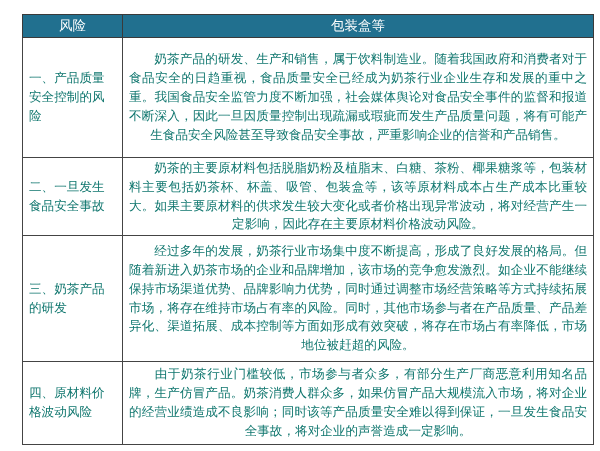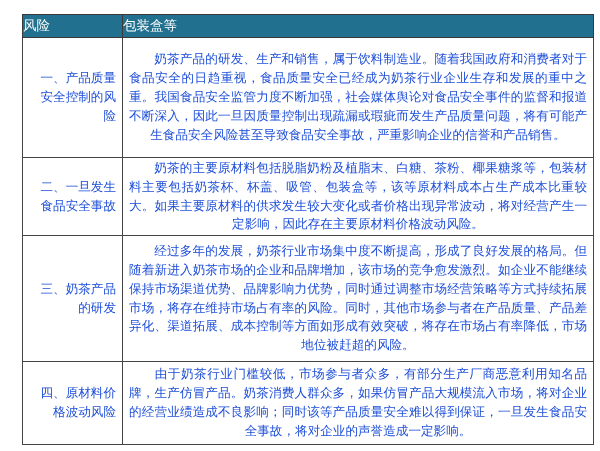--- a/index.html
+++ b/index.html
@@ -5,28 +5,28 @@
     html, body { margin: 0; padding: 0; background: #ffffff; }
     body { width: 600px; height: 451px; position: relative; overflow: hidden;
            font-family: "DejaVu Sans", "Liberation Sans", sans-serif; }
     table.risk-table {
       position: absolute; left: 22px; top: 14px; width: 571px;
       border-collapse: collapse; table-layout: fixed;
     }
     table.risk-table th {
       background: #21708f; color: #ffffff; font-weight: normal;
       font-size: 13.5px; height: 22px; padding: 0;
-      border: 1px solid #3a3a3a; text-align: left;
+      border: 1px solid #3a3a3a; text-align: center;
     }
     table.risk-table td {
-      border: 1px solid #444444; color: #1d4ed8;
+      border: 1px solid #444444; color: #0f766e;
       font-size: 12.6px; line-height: 18.9px; vertical-align: middle;
       padding: 0 6px;
     }
-    td.risk-name { text-align: right; padding: 0 10px; }
+    td.risk-name { text-align: left; padding: 0 10px; }
     td.risk-content { text-align: justify; text-align-last: center; }
     td.risk-content span.indent { display: inline-block; width: 2em; }
     col.c1 { width: 100px; }
     col.c2 { width: 471px; }
     tr.r1 td { height: 119px; }
     tr.r2 td { height: 77px; }
     tr.r3 td { height: 125px; }
     tr.r4 td { height: 82px; }
   </style>
 </head>

